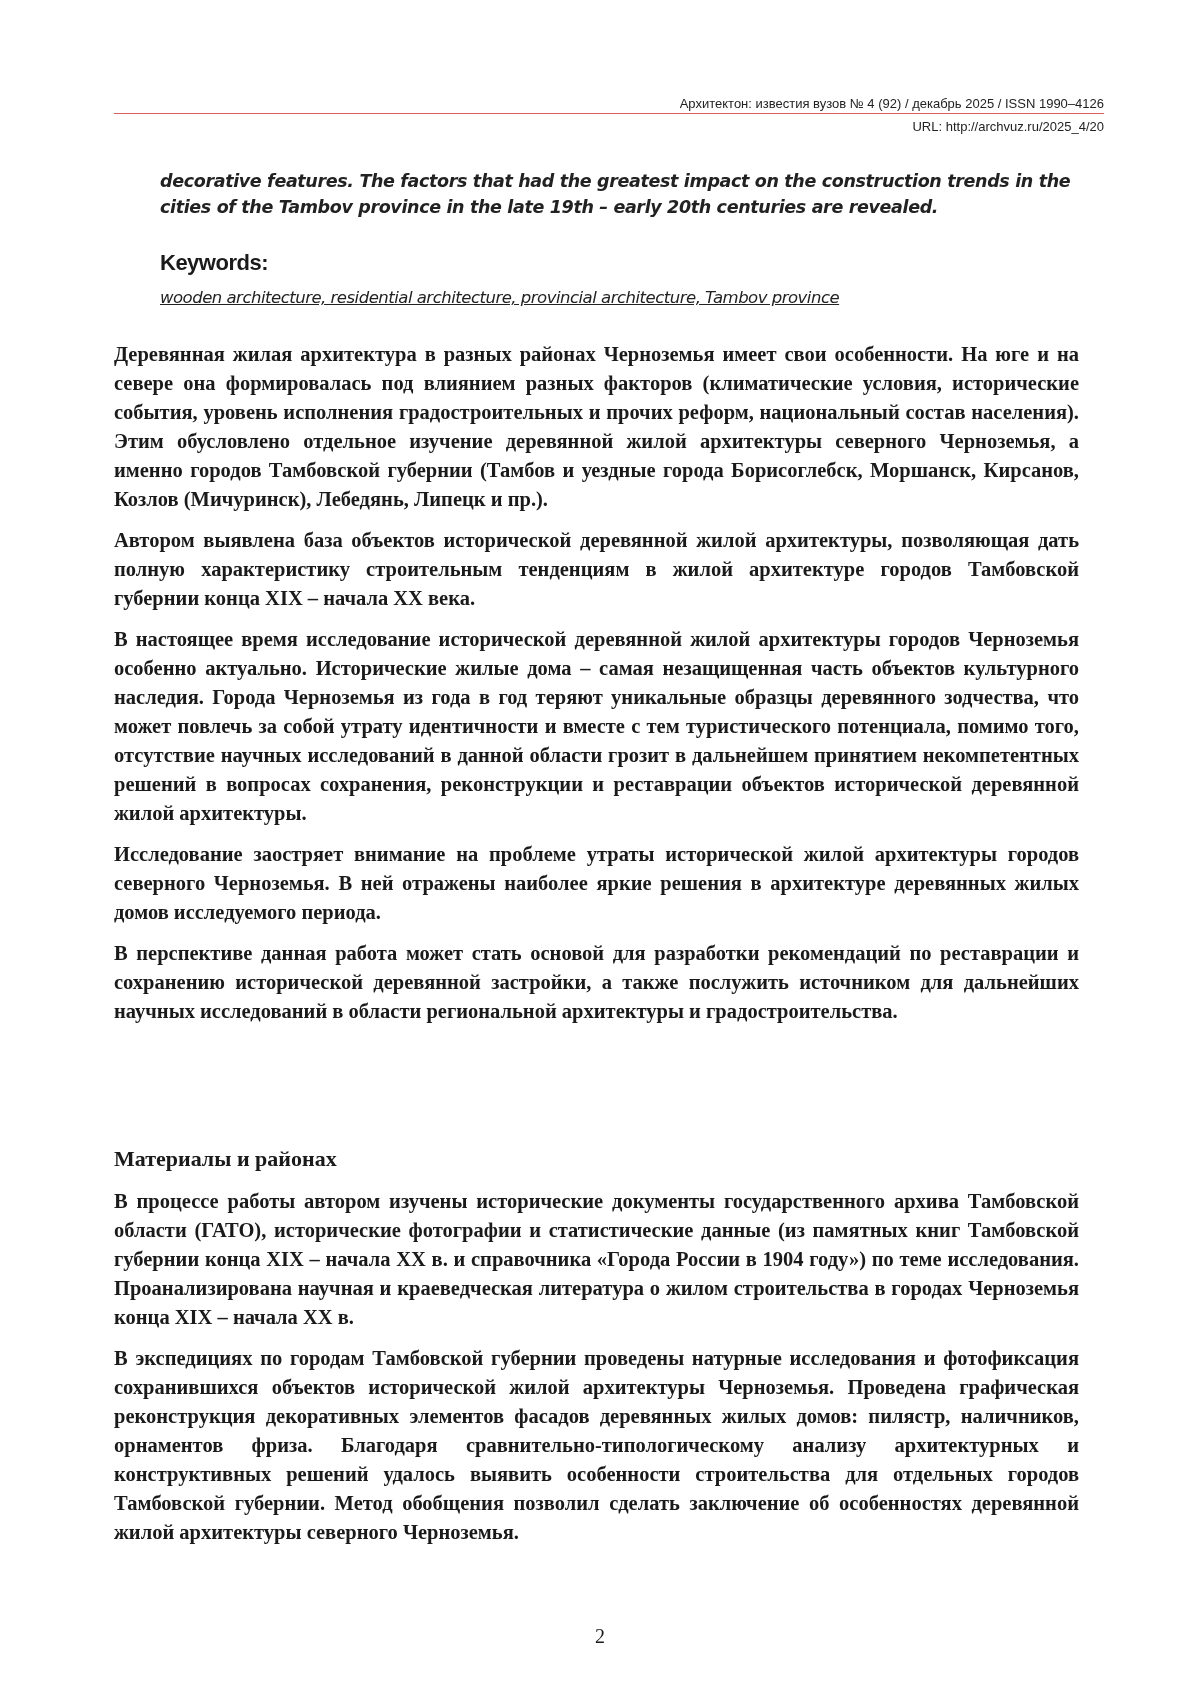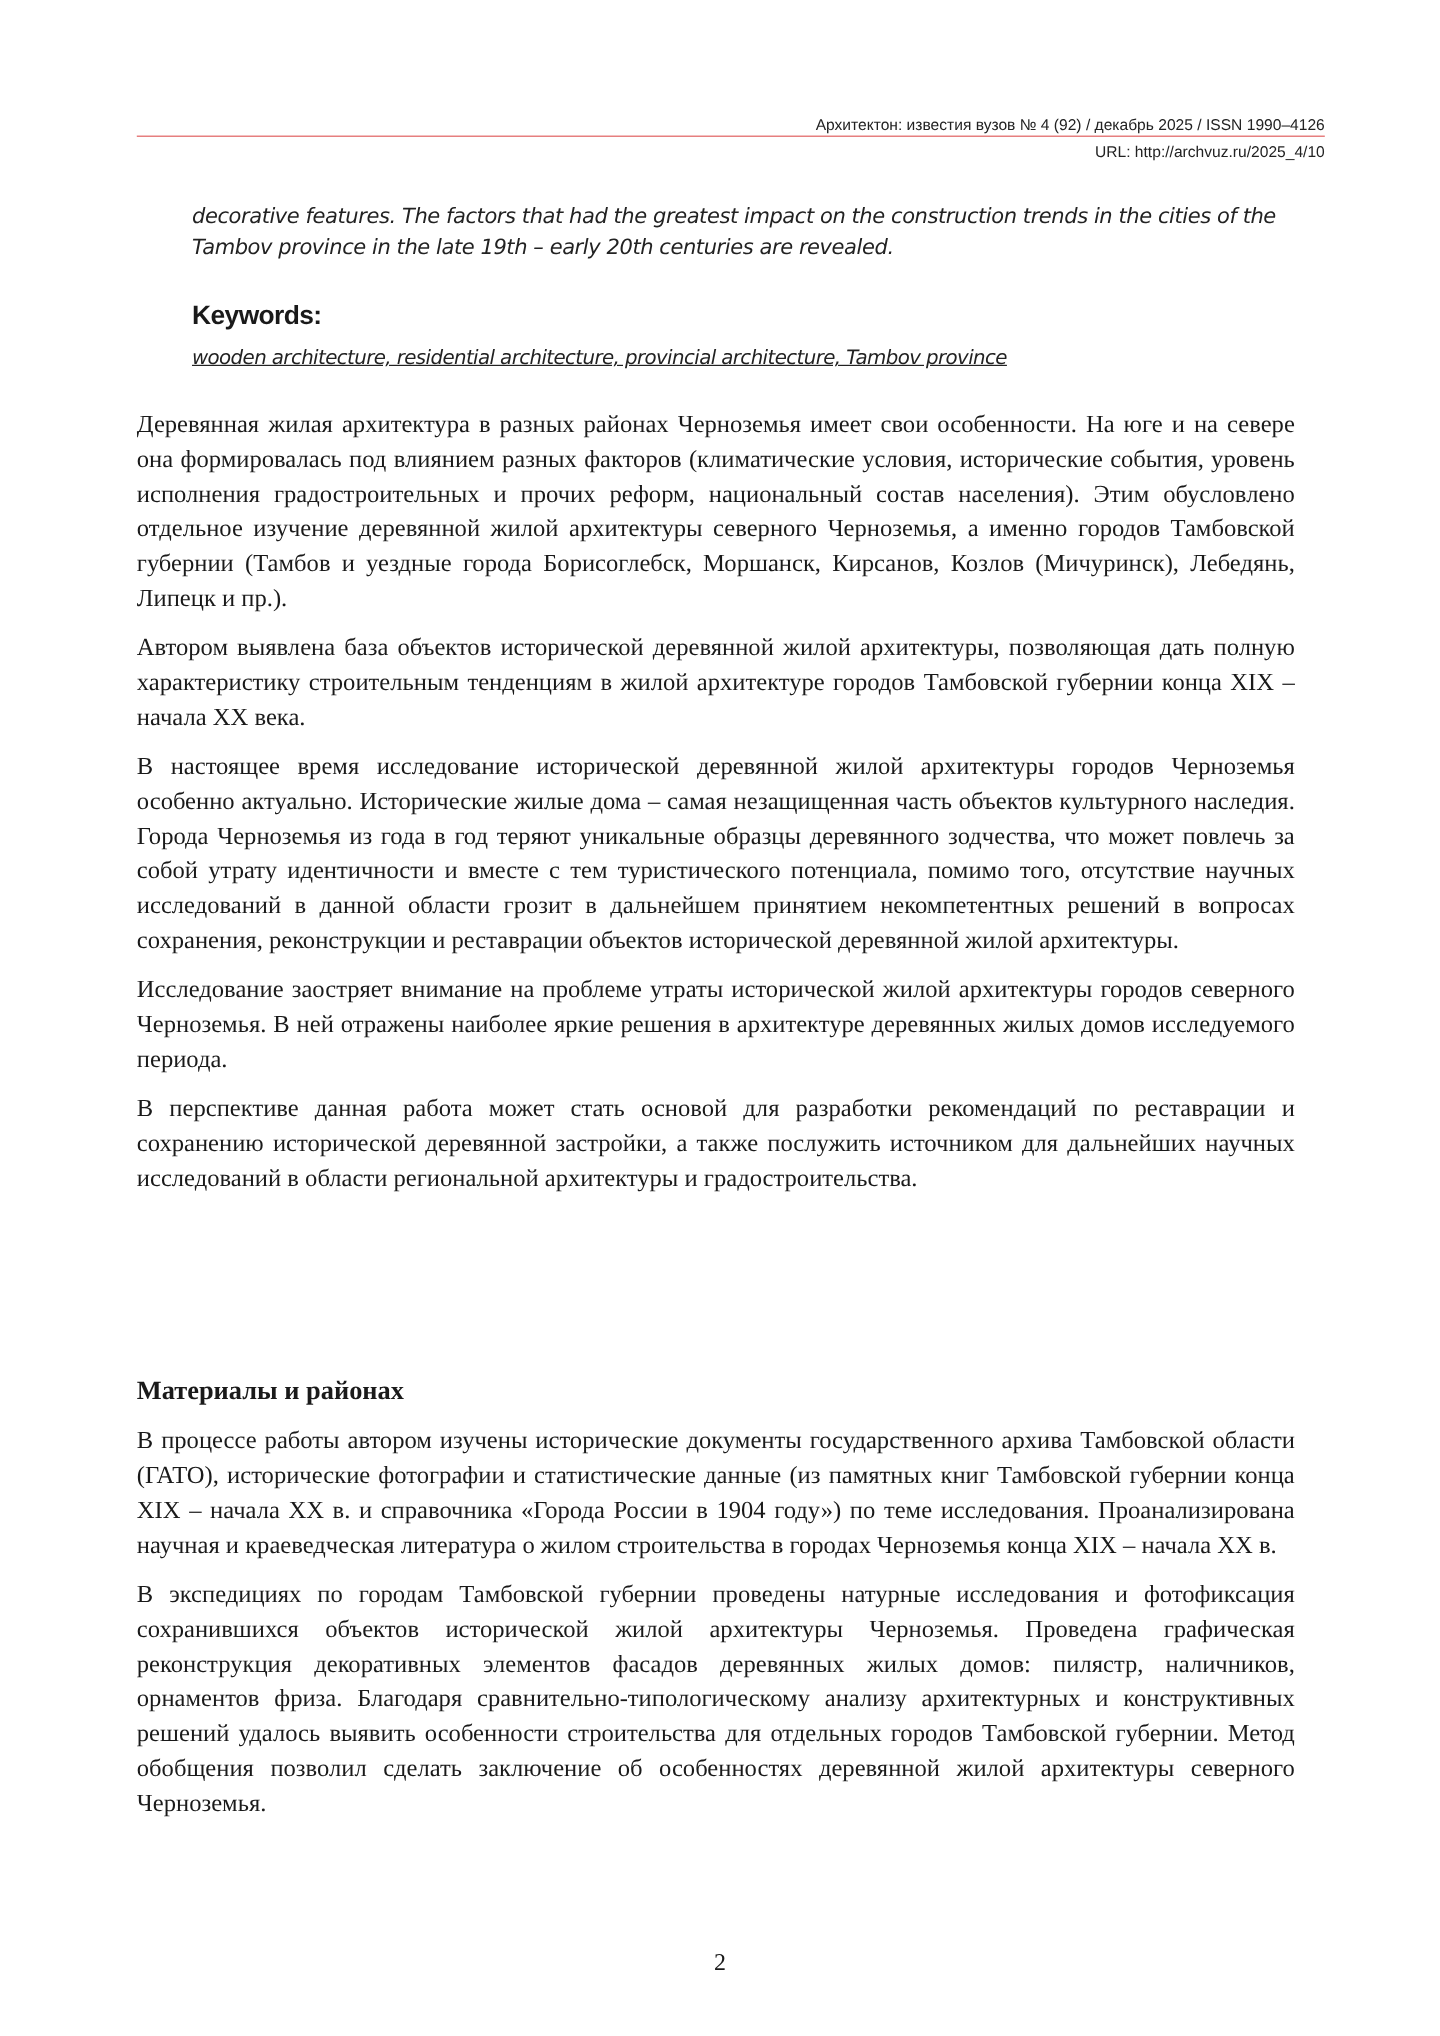--- a/index.html
+++ b/index.html
@@ -15,21 +15,21 @@
       height: 0; border-top: 1.5px solid #e06060;
     }
     .header-line2 {
       position: absolute; right: 96px; top: 119px;
       font-family: "Liberation Sans", sans-serif; font-size: 13px; color: #222;
       white-space: nowrap;
     }
     .abstract {
       position: absolute; left: 160px; width: 935px; top: 168px;
       font-family: "DejaVu Sans", sans-serif; font-style: italic; font-size: 17.5px;
-      line-height: 26px; color: #222; letter-spacing: -0.35px;
+      line-height: 26px; color: #222; letter-spacing: -0.35px; font-weight: bold;
     }
     .kw-title {
       position: absolute; left: 160px; top: 250px;
       font-family: Liberation Sans, sans-serif; font-weight: bold; font-size: 22px; color: #1a1a1a;
       letter-spacing: -0.5px;
     }
     .kw-text {
       position: absolute; left: 160px; top: 288px;
       font-family: "DejaVu Sans", sans-serif; font-style: italic; font-size: 16.5px; color: #222;
       letter-spacing: -0.5px; white-space: nowrap; text-decoration: underline;
@@ -37,33 +37,34 @@
     .section {
       position: absolute; left: 114px; width: 977px;
       font-family: "Liberation Serif", serif; color: #1a1a1a;
     }
     .section h2 {
       margin: 0 0 14px 0; font-size: 22px; font-weight: bold; line-height: 28px;
     }
     .section p {
       margin: 0 12px 12px 0; font-size: 20.5px; line-height: 29px; text-align: justify;
       hyphens: manual;
+      font-weight: bold;
     }
     .page-num {
       position: absolute; left: 0; right: 0; top: 1625px; text-align: center;
       font-family: "Liberation Serif", serif; font-size: 20px; color: #1a1a1a;
     }
   </style>
 </head>
 <body>
 
 <div>
   <div class="header-line1">Архитектон: известия вузов № 4 (92) / декабрь 2025 / ISSN 1990–4126</div>
   <div class="header-rule"></div>
-  <div class="header-line2">URL: http://archvuz.ru/2025_4/10</div>
+  <div class="header-line2">URL: http://archvuz.ru/2025_4/20</div>
 </div>
 
 <div class="abstract">decorative features. The factors that had the greatest impact on the construction trends in the cities of the Tambov province in the late 19th – early 20th centuries are revealed.</div>
 
 <div class="kw-title">Keywords:</div>
 <div class="kw-text">wooden architecture, residential architecture, provincial architecture, Tambov province</div>
 
 <div class="section" style="top: 340px;">
   <p>Деревянная жилая архитектура в разных районах Черноземья имеет свои особенности. На юге и на севере она формировалась под влиянием разных факторов (климатические условия, исторические события, уровень исполнения градостроительных и прочих реформ, национальный состав населения). Этим обусловлено отдельное изучение деревянной жилой архитектуры северного Черноземья, а именно городов Тамбовской губернии (Тамбов и уездные города Борисоглебск, Моршанск, Кирсанов, Козлов (Мичуринск), Лебедянь, Липецк и пр.).</p>
   <p>Автором выявлена база объектов исторической деревянной жилой архитектуры, позволяющая дать полную характеристику строительным тенденциям в жилой архитектуре городов Тамбовской губернии конца XIX – начала XX века.</p>

